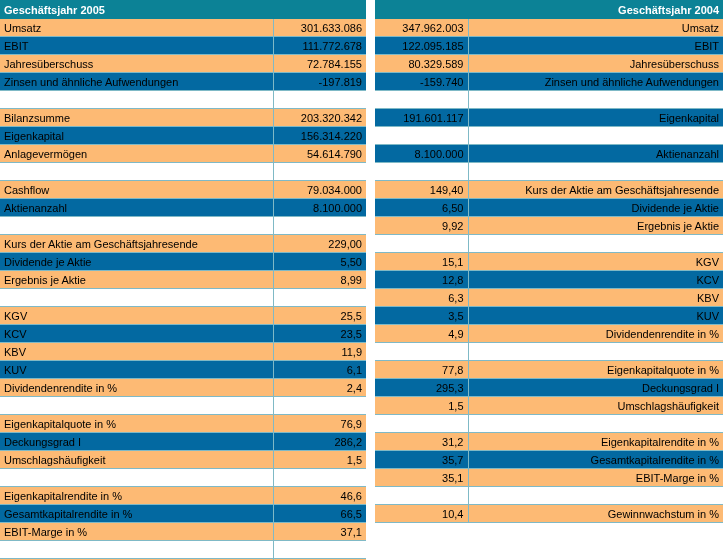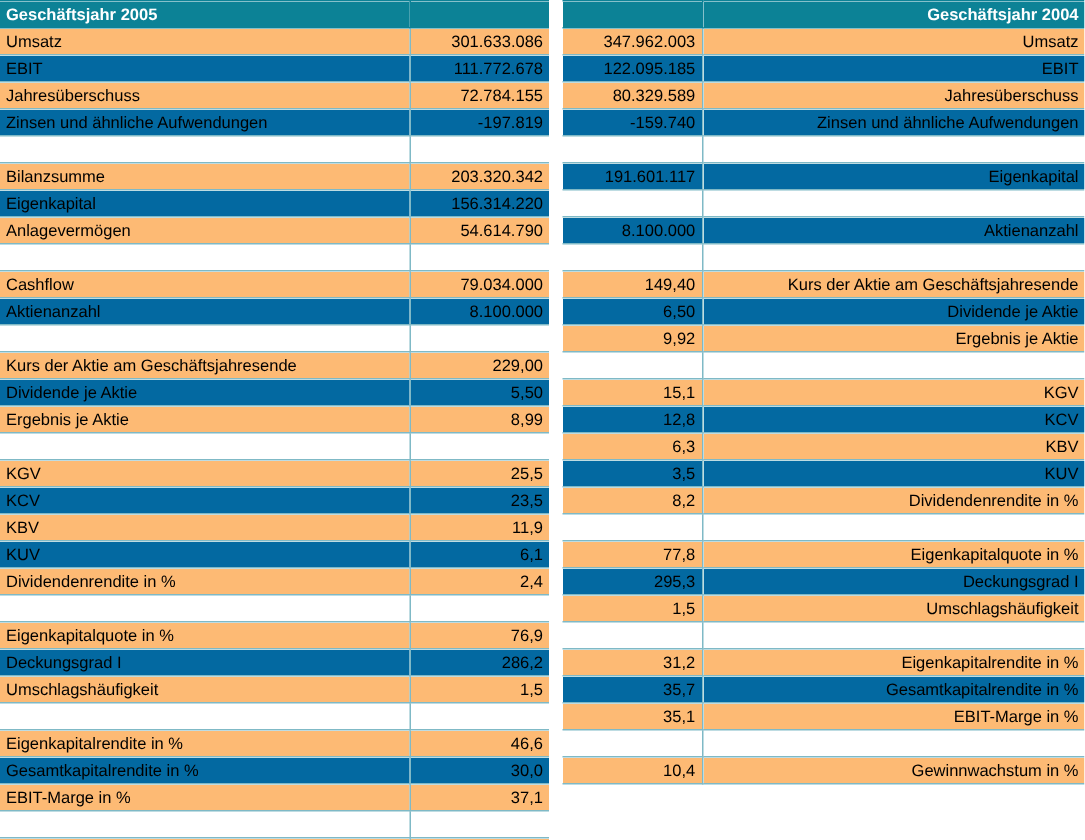--- a/index.html
+++ b/index.html
@@ -207,21 +207,21 @@
           <tr class="spacer">
             <td class="lbl"></td>
             <td class="val"></td>
           </tr>
           <tr class="band">
             <td class="lbl">Eigenkapitalrendite in %</td>
             <td class="val">46,6</td>
           </tr>
           <tr class="plain">
             <td class="lbl">Gesamtkapitalrendite in %</td>
-            <td class="val">30,0</td>
+            <td class="val">66,5</td>
           </tr>
           <tr class="band">
             <td class="lbl">EBIT-Marge in %</td>
             <td class="val">37,1</td>
           </tr>
           <tr class="spacer">
             <td class="lbl"></td>
             <td class="val"></td>
           </tr>
           <tr class="band">
@@ -307,21 +307,21 @@
           </tr>
           <tr class="band">
             <td class="val">6,3</td>
             <td class="lbl">KBV</td>
           </tr>
           <tr class="plain">
             <td class="val">3,5</td>
             <td class="lbl">KUV</td>
           </tr>
           <tr class="band">
-            <td class="val">8,2</td>
+            <td class="val">4,9</td>
             <td class="lbl">Dividendenrendite in %</td>
           </tr>
           <tr class="spacer">
             <td class="val"></td>
             <td class="lbl"></td>
           </tr>
           <tr class="band">
             <td class="val">77,8</td>
             <td class="lbl">Eigenkapitalquote in %</td>
           </tr>

